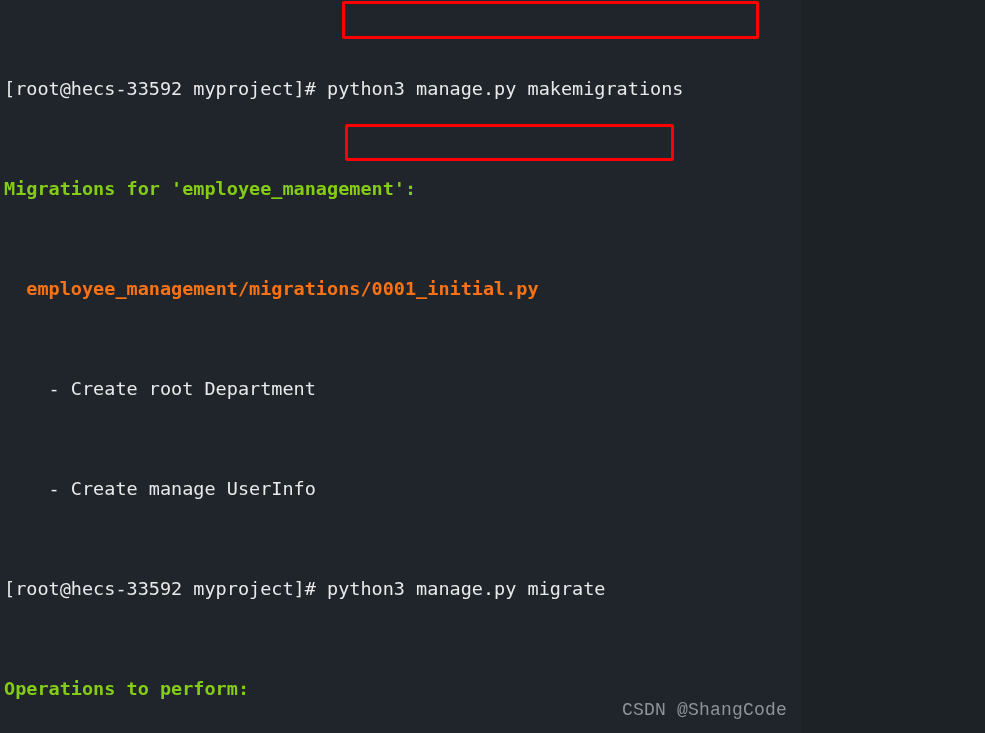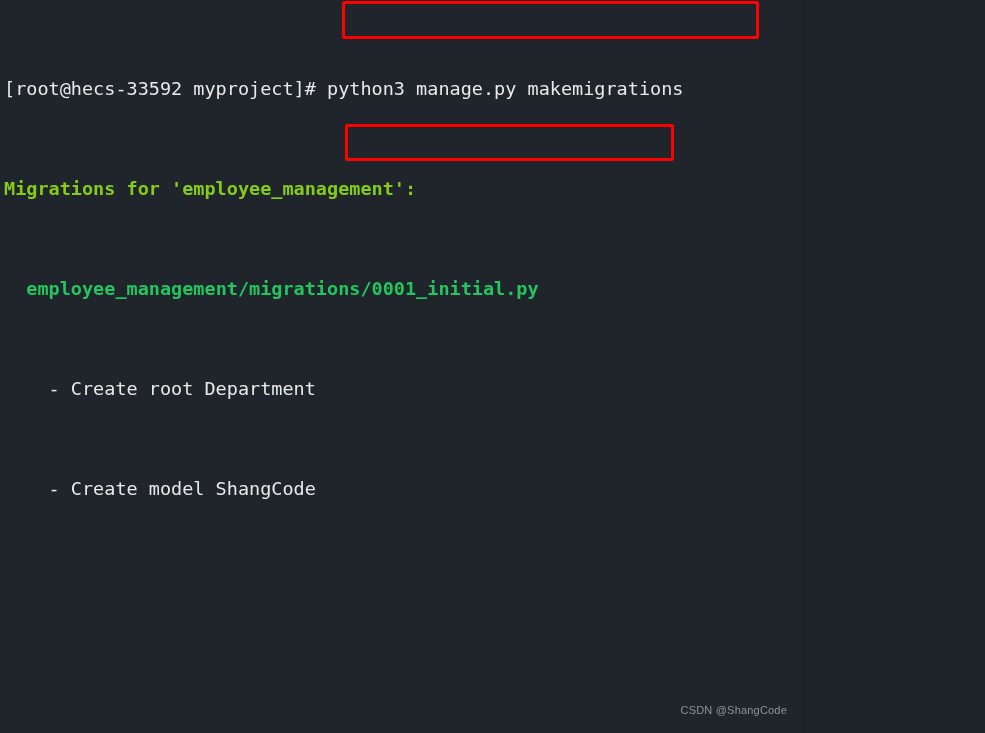--- a/index.html
+++ b/index.html
@@ -24,60 +24,62 @@
     top: 1px;
     right: 0;
     white-space: pre;
   }
   .line {
     height: 25px;
     white-space: pre;
     color: #e8e8e8;
   }
   .w       { color: #e9e9e9; }
-  .wb      { color: #22c55e; font-weight: bold; margin-top: 36px; }
+  .wb      { color: #f97316; font-weight: bold; margin-top: 36px; }
   .blue    { color: #84cc16; font-weight: bold; }
   .redbox {
     position: absolute;
     border: 3px solid #fe0000;
     box-sizing: border-box;
     border-radius: 2px;
     pointer-events: none;
   }
   #box-makemigrations { left: 342px; top: 1px;   width: 417px; height: 38px; }
   #box-migrate        { left: 345px; top: 124px; width: 329px; height: 37px; }
   .watermark {
     position: absolute;
     right: 14px;
     bottom: 10px;
     color: #8d9499;
-    font-family: Liberation Sans, sans-serif;
-    font-size: 11px;
+    font-family: Liberation Mono, monospace;
+    font-size: 18px;
     font-weight: normal;
     letter-spacing: 0.2px;
   }
 </style>
 </head>
 <body>
 
 <div id="terminal">
 
   <div class="screen">
 
     <div class="line"><span class="w">[root@hecs-33592 myproject]# </span><span class="w">python3 manage.py makemigrations</span></div>
 
     <div class="line"><span class="blue">Migrations for 'employee_management':</span></div>
 
     <div class="line"><span class="wb">  </span><span class="wb">employee_management/migrations/0001_initial.py</span></div>
 
     <div class="line"><span class="w">    - Create root Department</span></div>
 
-    <div class="line"><span class="w">    - Create model ShangCode</span></div>
+    <div class="line"><span class="w">    - Create manage UserInfo</span></div>
 
+    <div class="line"><span class="w">[root@hecs-33592 myproject]# </span><span class="w">python3 manage.py migrate</span></div>
 
+    <div class="line"><span class="blue">Operations to perform:</span></div>
 
     
 
     
 
     
 
     
 
   </div>

